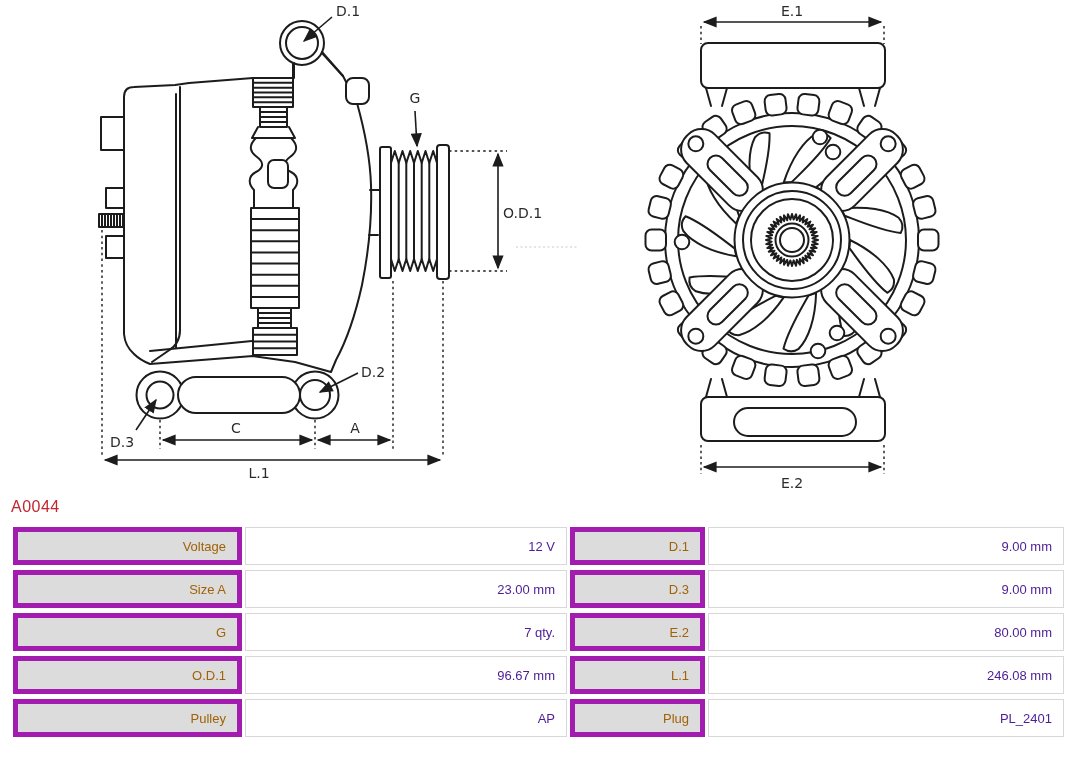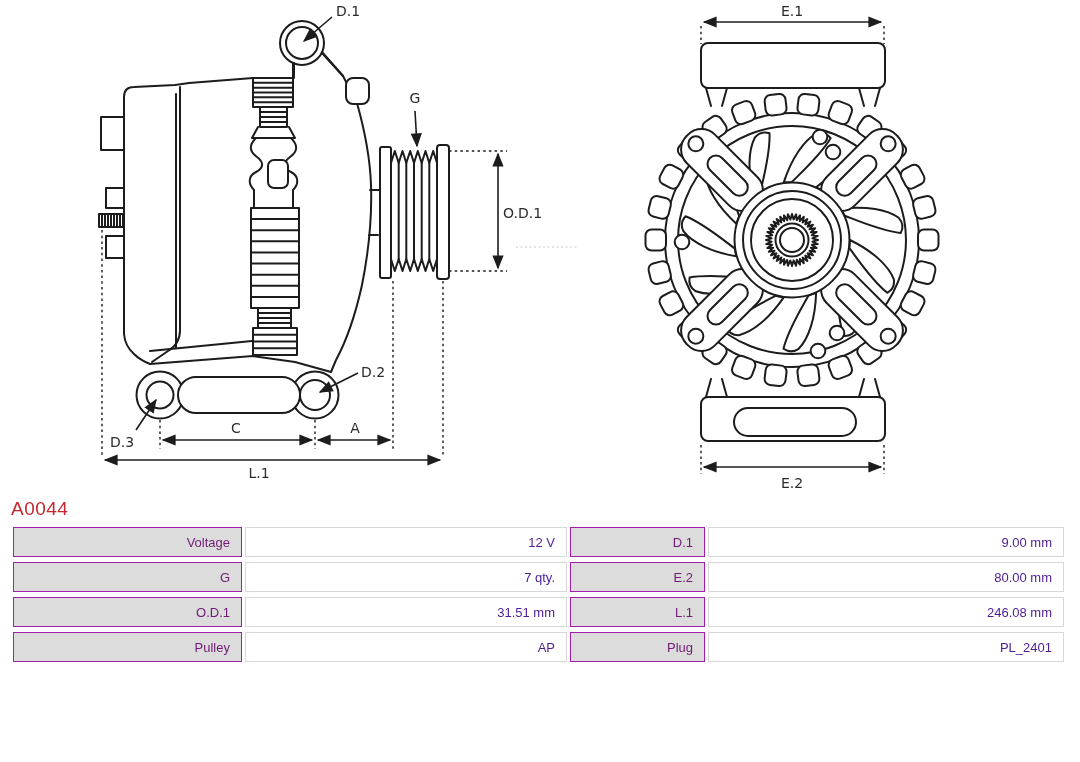--- a/index.html
+++ b/index.html
@@ -5,26 +5,26 @@
   html,body{margin:0;padding:0;background:#fff;}
   .page{position:relative;width:1080px;height:762px;background:#fff;overflow:hidden;
         font-family:"Liberation Sans",sans-serif;}
   svg text{font-family:"DejaVu Sans",sans-serif;}
   .ln{stroke:#1c1c1c;stroke-width:2;fill:none;stroke-linecap:round;stroke-linejoin:round;}
   .f{fill:#ffffff;}
   .dim{stroke:#1c1c1c;stroke-width:1.6;fill:none;}
   .dot{stroke:#1c1c1c;stroke-width:1.4;stroke-dasharray:2.5 3.2;fill:none;}
   .faint{stroke:#c9c9c9;stroke-width:1.2;stroke-dasharray:2 2.5;fill:none;}
   .dlab{font-size:14px;fill:#2b2b2b;}
-  .pn{position:absolute;left:11px;top:498px;font-size:19px;letter-spacing:.5px;}
+  .pn{position:absolute;left:11px;top:498px;font-size:16px;letter-spacing:.5px;}
   table.spec{position:absolute;left:10px;top:522px;width:1057px;border-collapse:separate;
              border-spacing:3px 5px;table-layout:fixed;font-size:13px;color:#3d3d3d;}
   table.spec td{height:28px;padding:0 11px 0 4px;text-align:right;vertical-align:middle;
                 white-space:nowrap;overflow:hidden;}
-  td.lbl{background:#dcdcdc;border:1px solid #a21caf;color:#701a75;}
+  td.lbl{background:#dcdcdc;border:5px solid #a21caf;color:#a16207;}
   td.val{background:#ffffff;border:1px solid #d8d8d8;color:#4c1d95;}
 </style>
 </head>
 <body>
 
 <div class="page">
 
   <svg id="drawing" width="1080" height="497" viewBox="0 0 1080 497">
     <defs>
       <marker id="ah" viewBox="0 0 10 8" refX="9" refY="4" markerWidth="9" markerHeight="7" orient="auto-start-reverse">
@@ -280,32 +280,38 @@
     </colgroup>
     <tbody id="spec-body">
     <tr>
       <td class="lbl">Voltage</td>
       <td class="val">12 V</td>
       <td class="lbl">D.1</td>
       <td class="val">9.00 mm</td>
     </tr>
 
 
+    <tr>
+      <td class="lbl">Size A</td>
+      <td class="val">23.00 mm</td>
+      <td class="lbl">D.3</td>
+      <td class="val">9.00 mm</td>
+    </tr>
 
 
     <tr>
       <td class="lbl">G</td>
       <td class="val">7 qty.</td>
       <td class="lbl">E.2</td>
       <td class="val">80.00 mm</td>
     </tr>
 
     <tr>
       <td class="lbl">O.D.1</td>
-      <td class="val">31.51 mm</td>
+      <td class="val">96.67 mm</td>
       <td class="lbl">L.1</td>
       <td class="val">246.08 mm</td>
     </tr>
 
     <tr>
       <td class="lbl">Pulley</td>
       <td class="val">AP</td>
       <td class="lbl">Plug</td>
       <td class="val">PL_2401</td>
     </tr>

